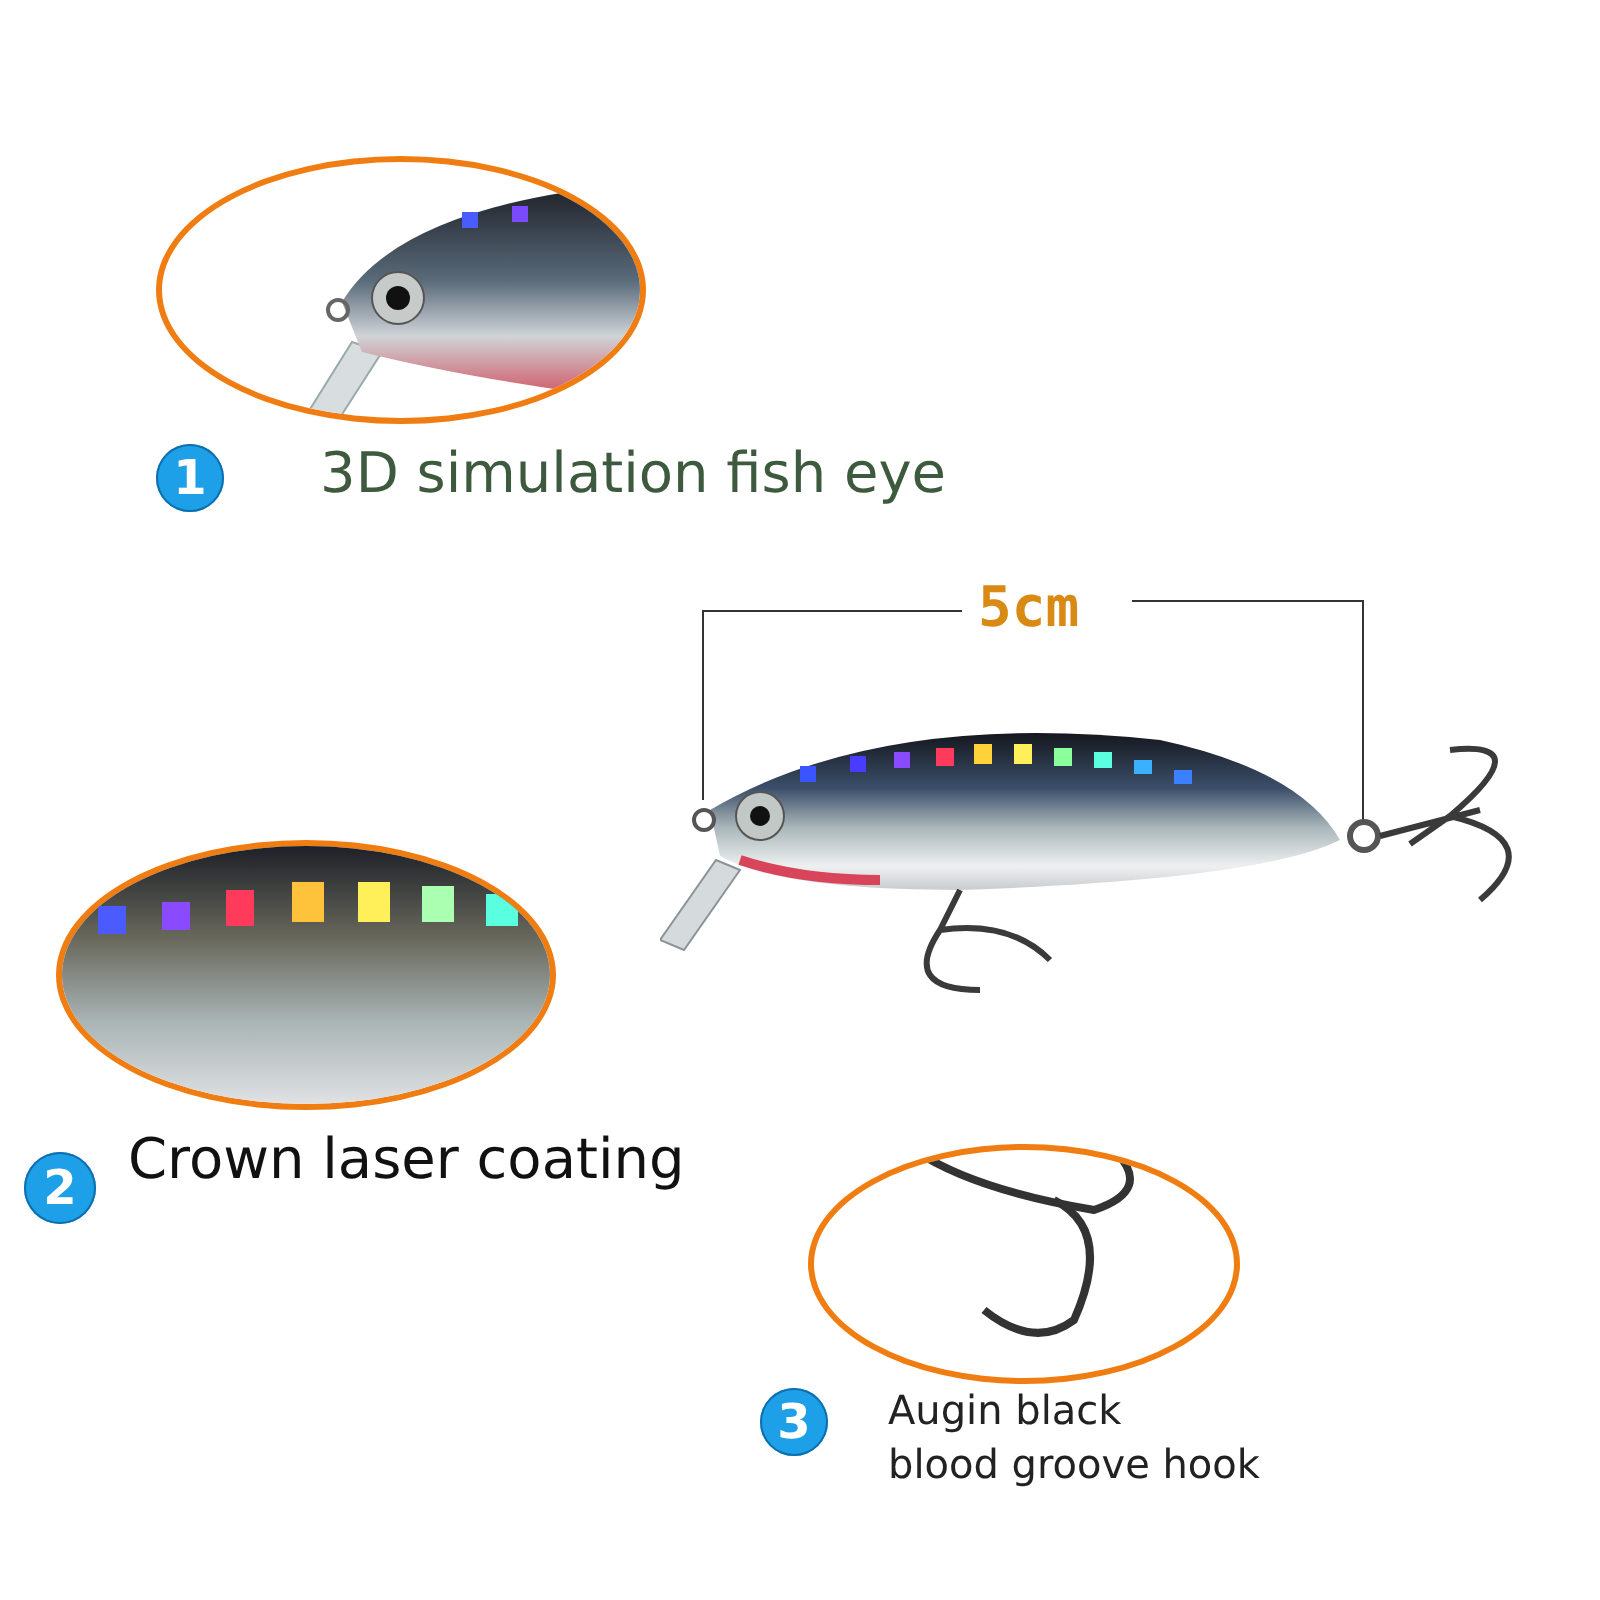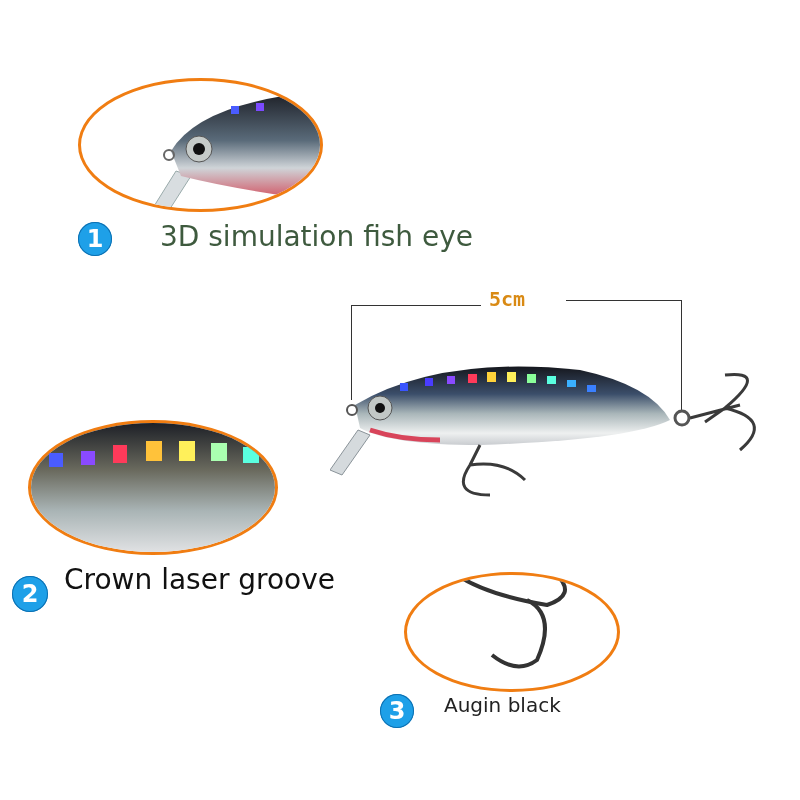--- a/index.html
+++ b/index.html
@@ -15,21 +15,21 @@
   .badge {
     position: absolute; border-radius: 50%; background: #1ea0e8;
     color: #fff; font-weight: bold; display: flex; align-items: center; justify-content: center;
     box-shadow: 0 0 0 1px #0d6fb0 inset;
     font-family: "DejaVu Sans", sans-serif;
   }
   .caption { position: absolute; white-space: nowrap; }
   .c1 { left: 112px; top: 220px; font-size: 28px; color: #3e5a3e; padding-left: 48px; }
   .c2 { left: 64px; top: 563px; font-size: 28px; color: #111; }
   .c3 { left: 444px; top: 692px; font-size: 20px; color: #222; line-height: 27px; }
-  .dim-label { position: absolute; left: 489px; top: 287px; font-size: 20px; font-weight: bold; color: #d98a14; font-family: "DejaVu Sans Mono", monospace; }
+  .dim-label { position: absolute; left: 489px; top: 287px; font-size: 28px; font-weight: bold; color: #d98a14; font-family: "DejaVu Sans Mono", monospace; }
   .line { position: absolute; background: #333; }
 </style>
 </head>
 <body>
 
 <div class="oval" style="left:78px; top:78px; width:245px; height:134px;">
   <svg width="245" height="134" viewBox="0 0 245 134">
     <defs>
       <linearGradient id="b1" x1="0" y1="0" x2="0" y2="1">
         <stop offset="0" stop-color="#1b1d24"></stop>
@@ -105,24 +105,25 @@
       <rect x="50" y="28" width="14" height="14" fill="#8a4aff"></rect>
       <rect x="82" y="22" width="14" height="18" fill="#ff3a5a"></rect>
       <rect x="115" y="18" width="16" height="20" fill="#ffc23a"></rect>
       <rect x="148" y="18" width="16" height="20" fill="#fff05a"></rect>
       <rect x="180" y="20" width="16" height="18" fill="#aaffb0"></rect>
       <rect x="212" y="24" width="16" height="16" fill="#5affe0"></rect>
     </g>
   </svg>
 </div>
 <div class="badge" style="left:12px; top:576px; width:36px; height:36px; font-size:24px;">2</div>
-<div class="caption c2">Crown laser groove</div>
+<div class="caption c2">Crown laser coating</div>
 
 <div class="oval" style="left:404px; top:572px; width:216px; height:120px;">
   <svg width="216" height="120" viewBox="0 0 216 120">
     <path d="M50,0 Q80,20 140,30 Q170,20 150,0" stroke="#333" stroke-width="4" fill="none"></path>
     <path d="M120,25 Q150,40 130,85 Q110,100 85,80" stroke="#333" stroke-width="4" fill="none"></path>
   </svg>
 </div>
 <div class="badge" style="left:380px; top:694px; width:34px; height:34px; font-size:24px;">3</div>
 <div class="caption c3">
   <div>Augin black</div>
+  <div>blood groove hook</div>
 </div>
 
 </body></html>

